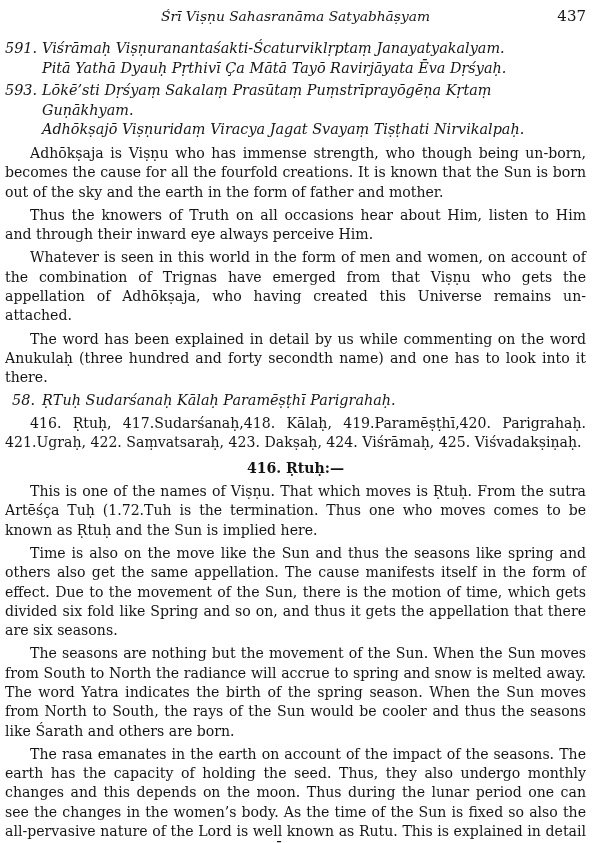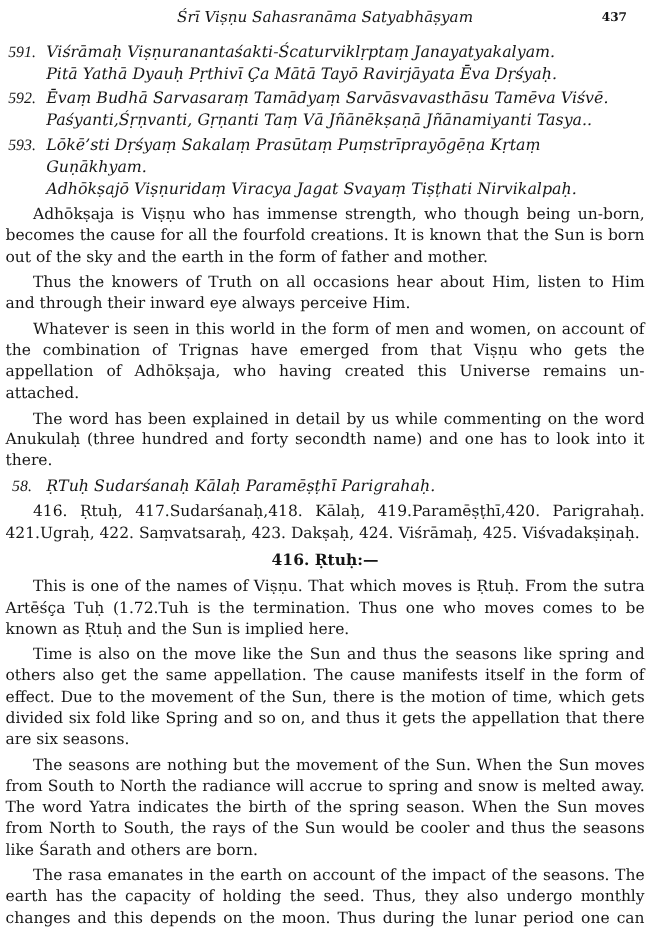--- a/index.html
+++ b/index.html
@@ -23,42 +23,40 @@
   .header {
     position: relative;
     text-align: center;
     font-style: italic;
     font-size: 13.8px;
     line-height: 18px;
     margin-bottom: 14px;
   }
   .page-num {
     position: absolute;
-    right: 16px;
+    right: 0;
     top: 0;
     font-style: normal;
-    font-size: 11px;
-    font-weight: bold;
+    font-size: 15px;
   }
   
   .verse {
     display: flex;
     font-style: italic;
     font-size: 14.4px;
     line-height: 19.6px;
     margin-top: 3px;
     text-align: left;
   }
   .vnum {
     flex: none;
     width: 37px;
-    text-align: center;
+    text-align: right;
     padding-right: 7px;
     box-sizing: border-box;
-    font-family: Liberation Serif, serif;
   }
   .vlines { flex: 1; }
   .vline { display: block; }
   
   p.body {
     margin: 4px 0 0 0;
     font-size: 14.1px;
     line-height: 19.3px;
     text-align: justify;
     text-indent: 25px;
@@ -83,27 +81,20 @@
   </div>
 
   <div class="verse">
     <span class="vnum">591.</span>
     <span class="vlines">
       <span class="vline">Viśrāmaḥ Viṣṇuranantaśakti-Ścaturviklṛptaṃ Janayatyakalyam.</span>
       <span class="vline">Pitā Yathā Dyauḥ Pṛthivī Ça Mātā Tayō Ravirjāyata Ēva Dṛśyaḥ.</span>
     </span>
   </div>
 
-  <div class="verse">
-    <span class="vnum">592.</span>
-    <span class="vlines">
-      <span class="vline">Ēvaṃ Budhā Sarvasaraṃ Tamādyaṃ Sarvāsvavasthāsu Tamēva Viśvē.</span>
-      <span class="vline">Paśyanti,Śṛṇvanti, Gṛṇanti Taṃ Vā Jñānēkṣaṇā Jñānamiyanti Tasya..</span>
-    </span>
-  </div>
 
   <div class="verse">
     <span class="vnum">593.</span>
     <span class="vlines">
       <span class="vline">Lōkē’sti Dṛśyaṃ Sakalaṃ Prasūtaṃ Puṃstrīprayōgēṇa Kṛtaṃ Guṇākhyam.</span>
       <span class="vline">Adhōkṣajō Viṣṇuridaṃ Viracya Jagat Svayaṃ Tiṣṭhati Nirvikalpaḥ.</span>
     </span>
   </div>
 
   <p class="body"><span class="it">Adhōkṣaja</span><span> is </span><span class="it">Viṣṇu</span><span> who has immense strength, who though being un-born, becomes the cause for all the fourfold creations. It is known that the Sun is born out of the sky and the earth in the form of father and mother.</span></p>

